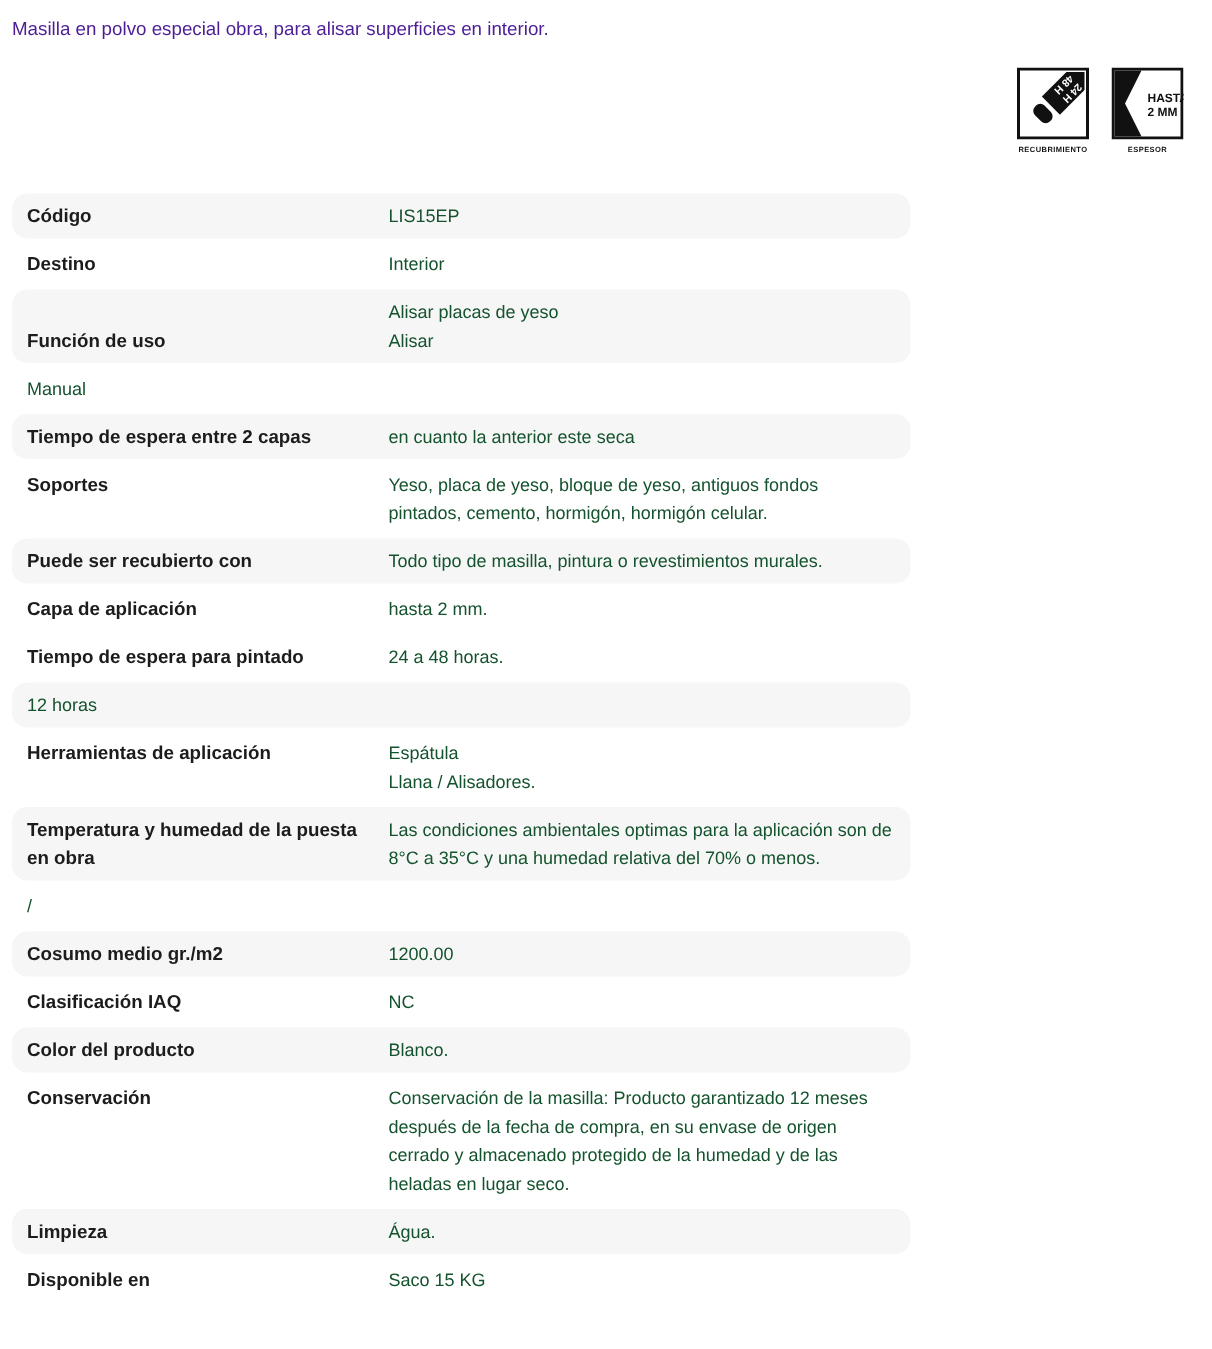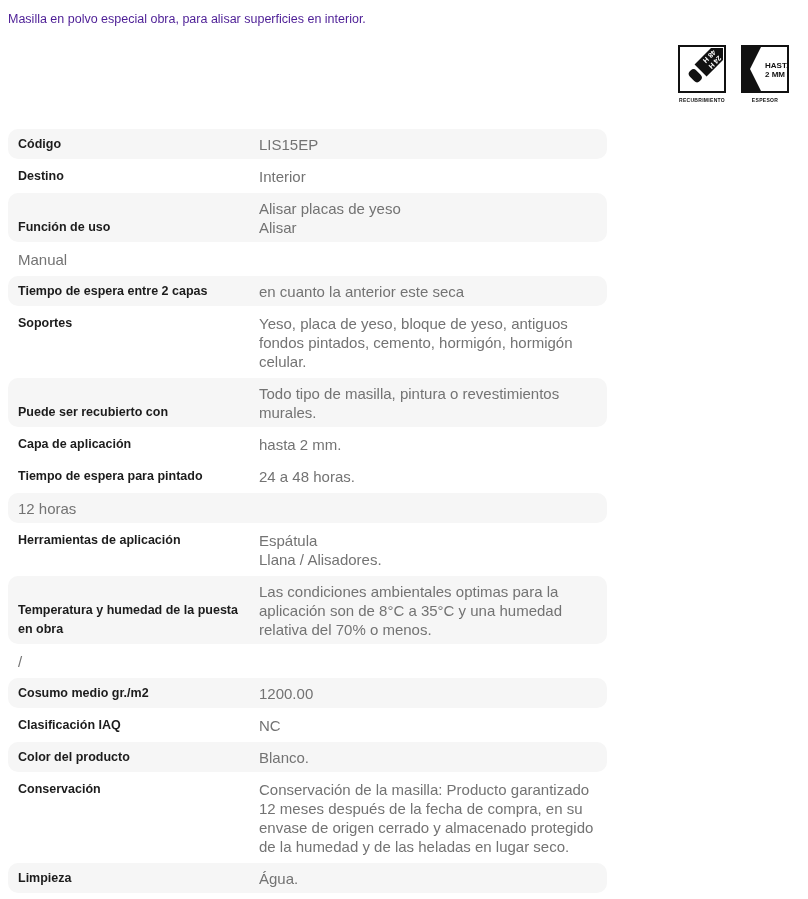--- a/index.html
+++ b/index.html
@@ -65,23 +65,23 @@
     flex: 0 0 241px;
     width: 241px;
     padding-right: 12px;
     font-size: 12.5px;
     font-weight: bold;
     line-height: 19px;
     color: #1c1c1c;
   }
   .spec-value {
     flex: 1;
-    font-size: 15px;
+    font-size: 12px;
     line-height: 19px;
-    color: #737373;
+    color: #14532d;
   }
   .value-line { min-height: 19px; }
 </style>
 </head>
 <body>
 
 <div class="page">
 
   <div class="header">
     <p class="page-description">Masilla en polvo especial obra, para alisar superficies en interior.</p>

